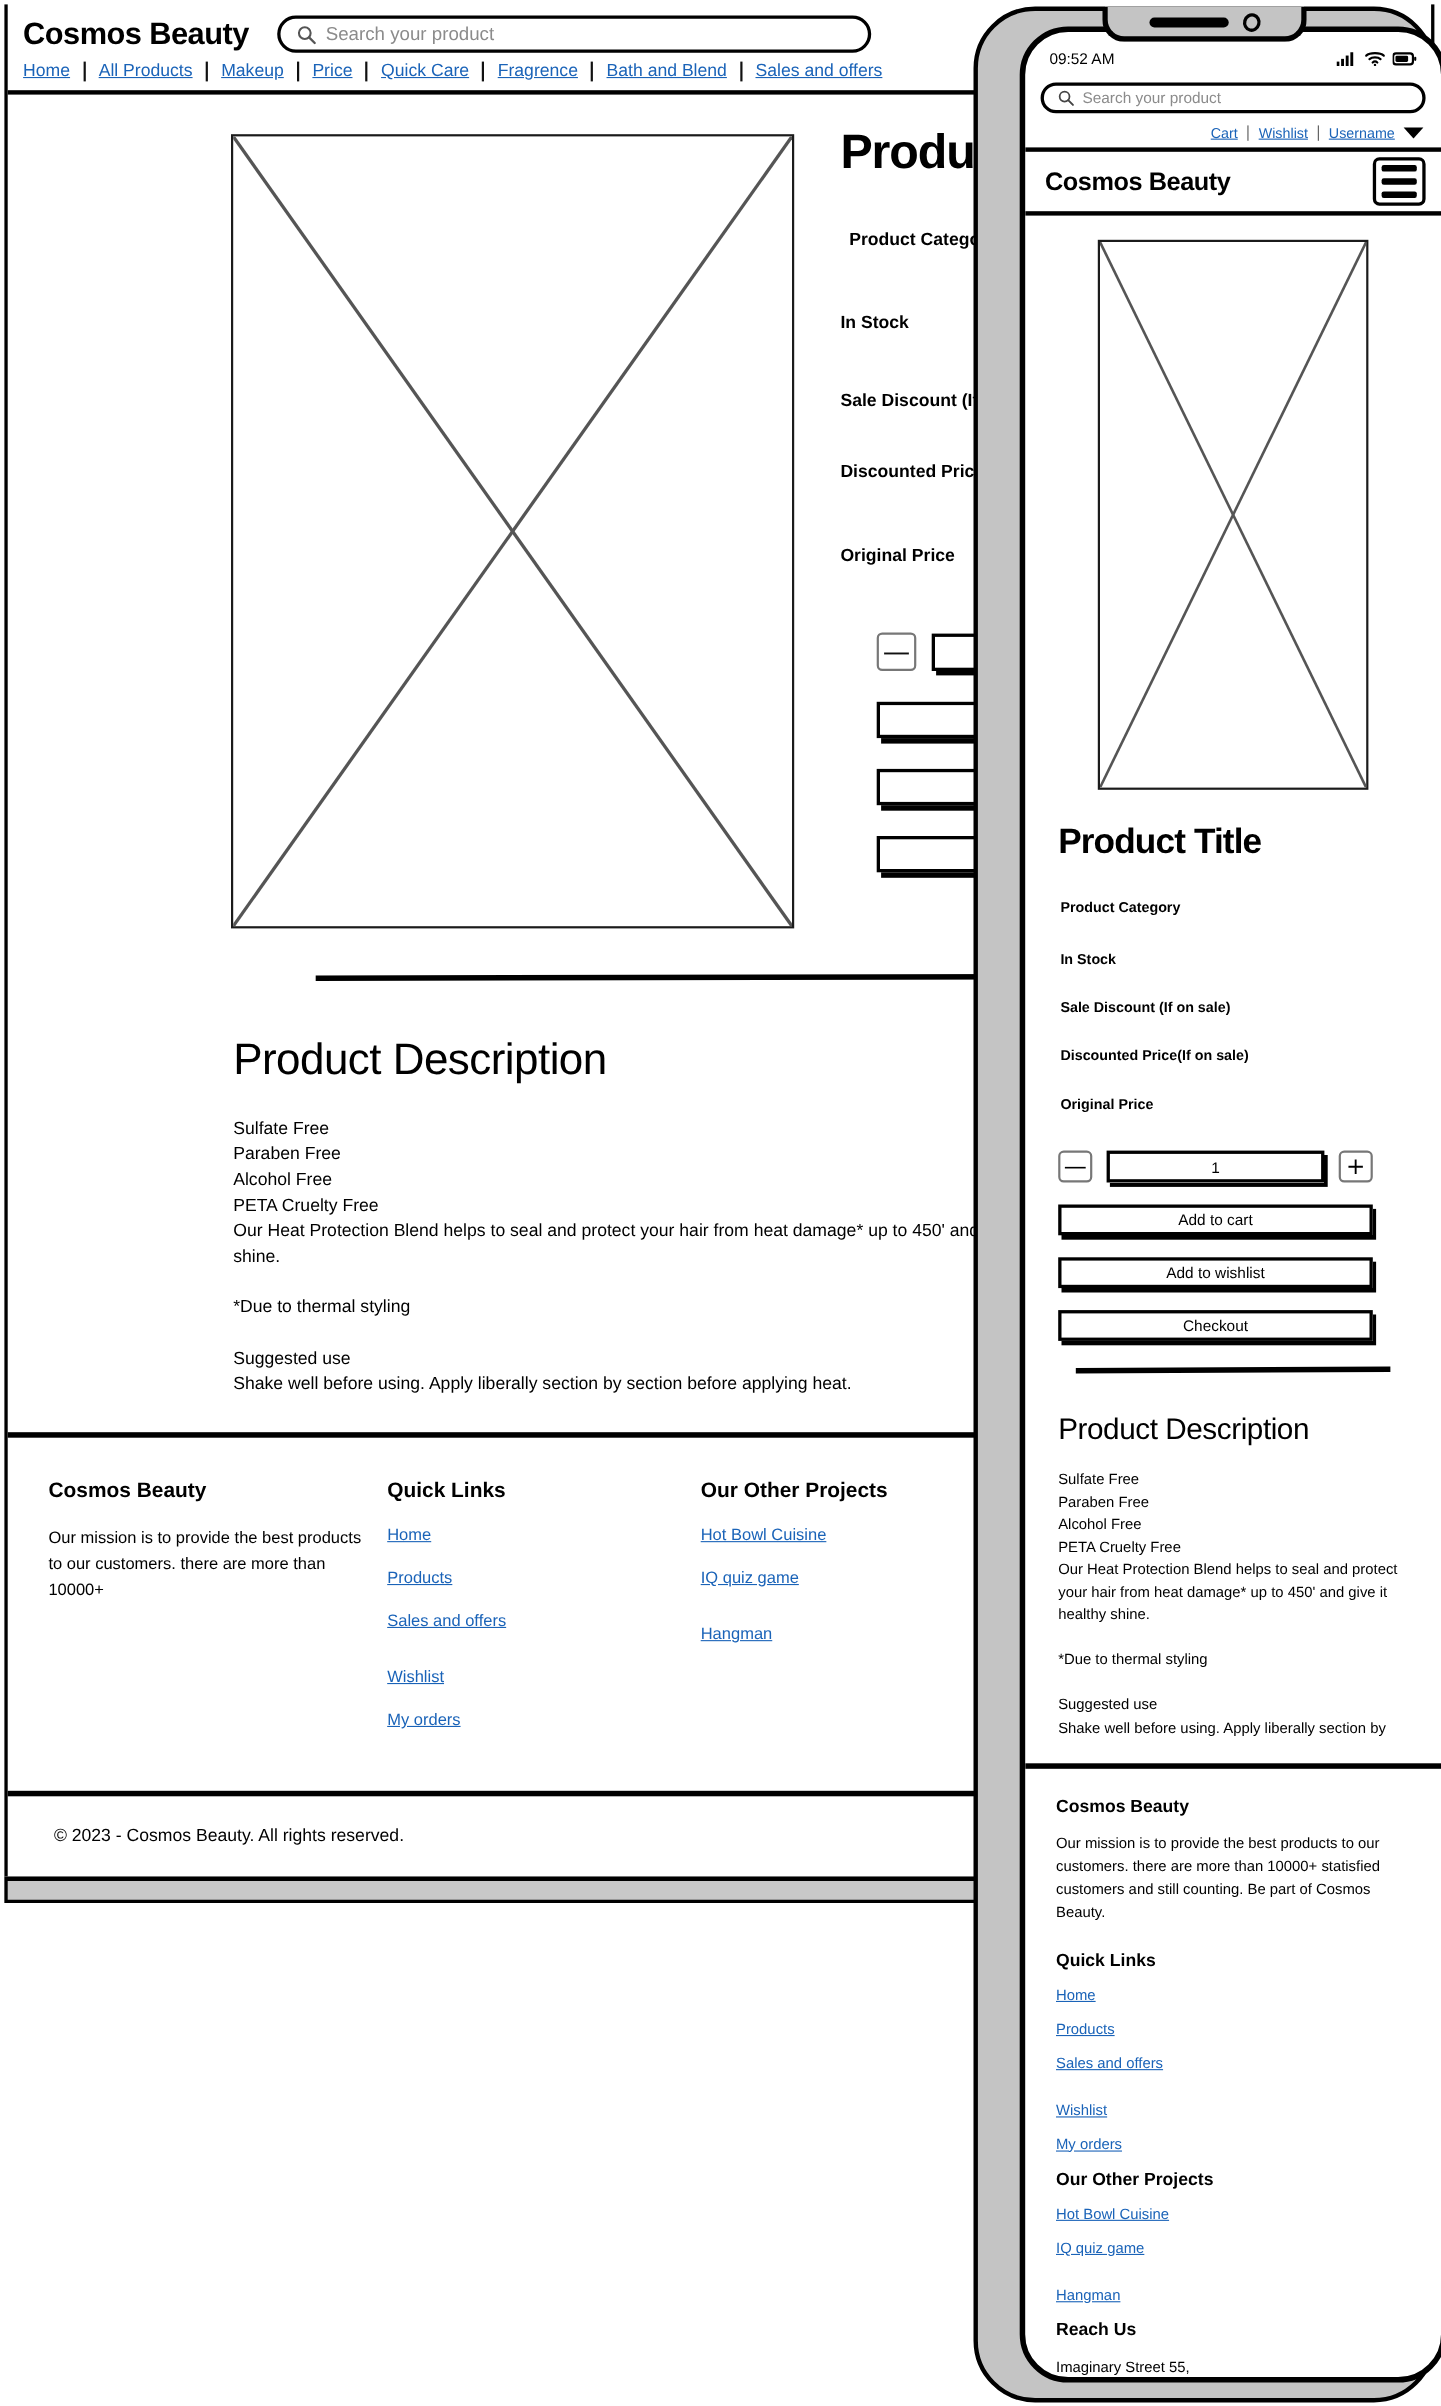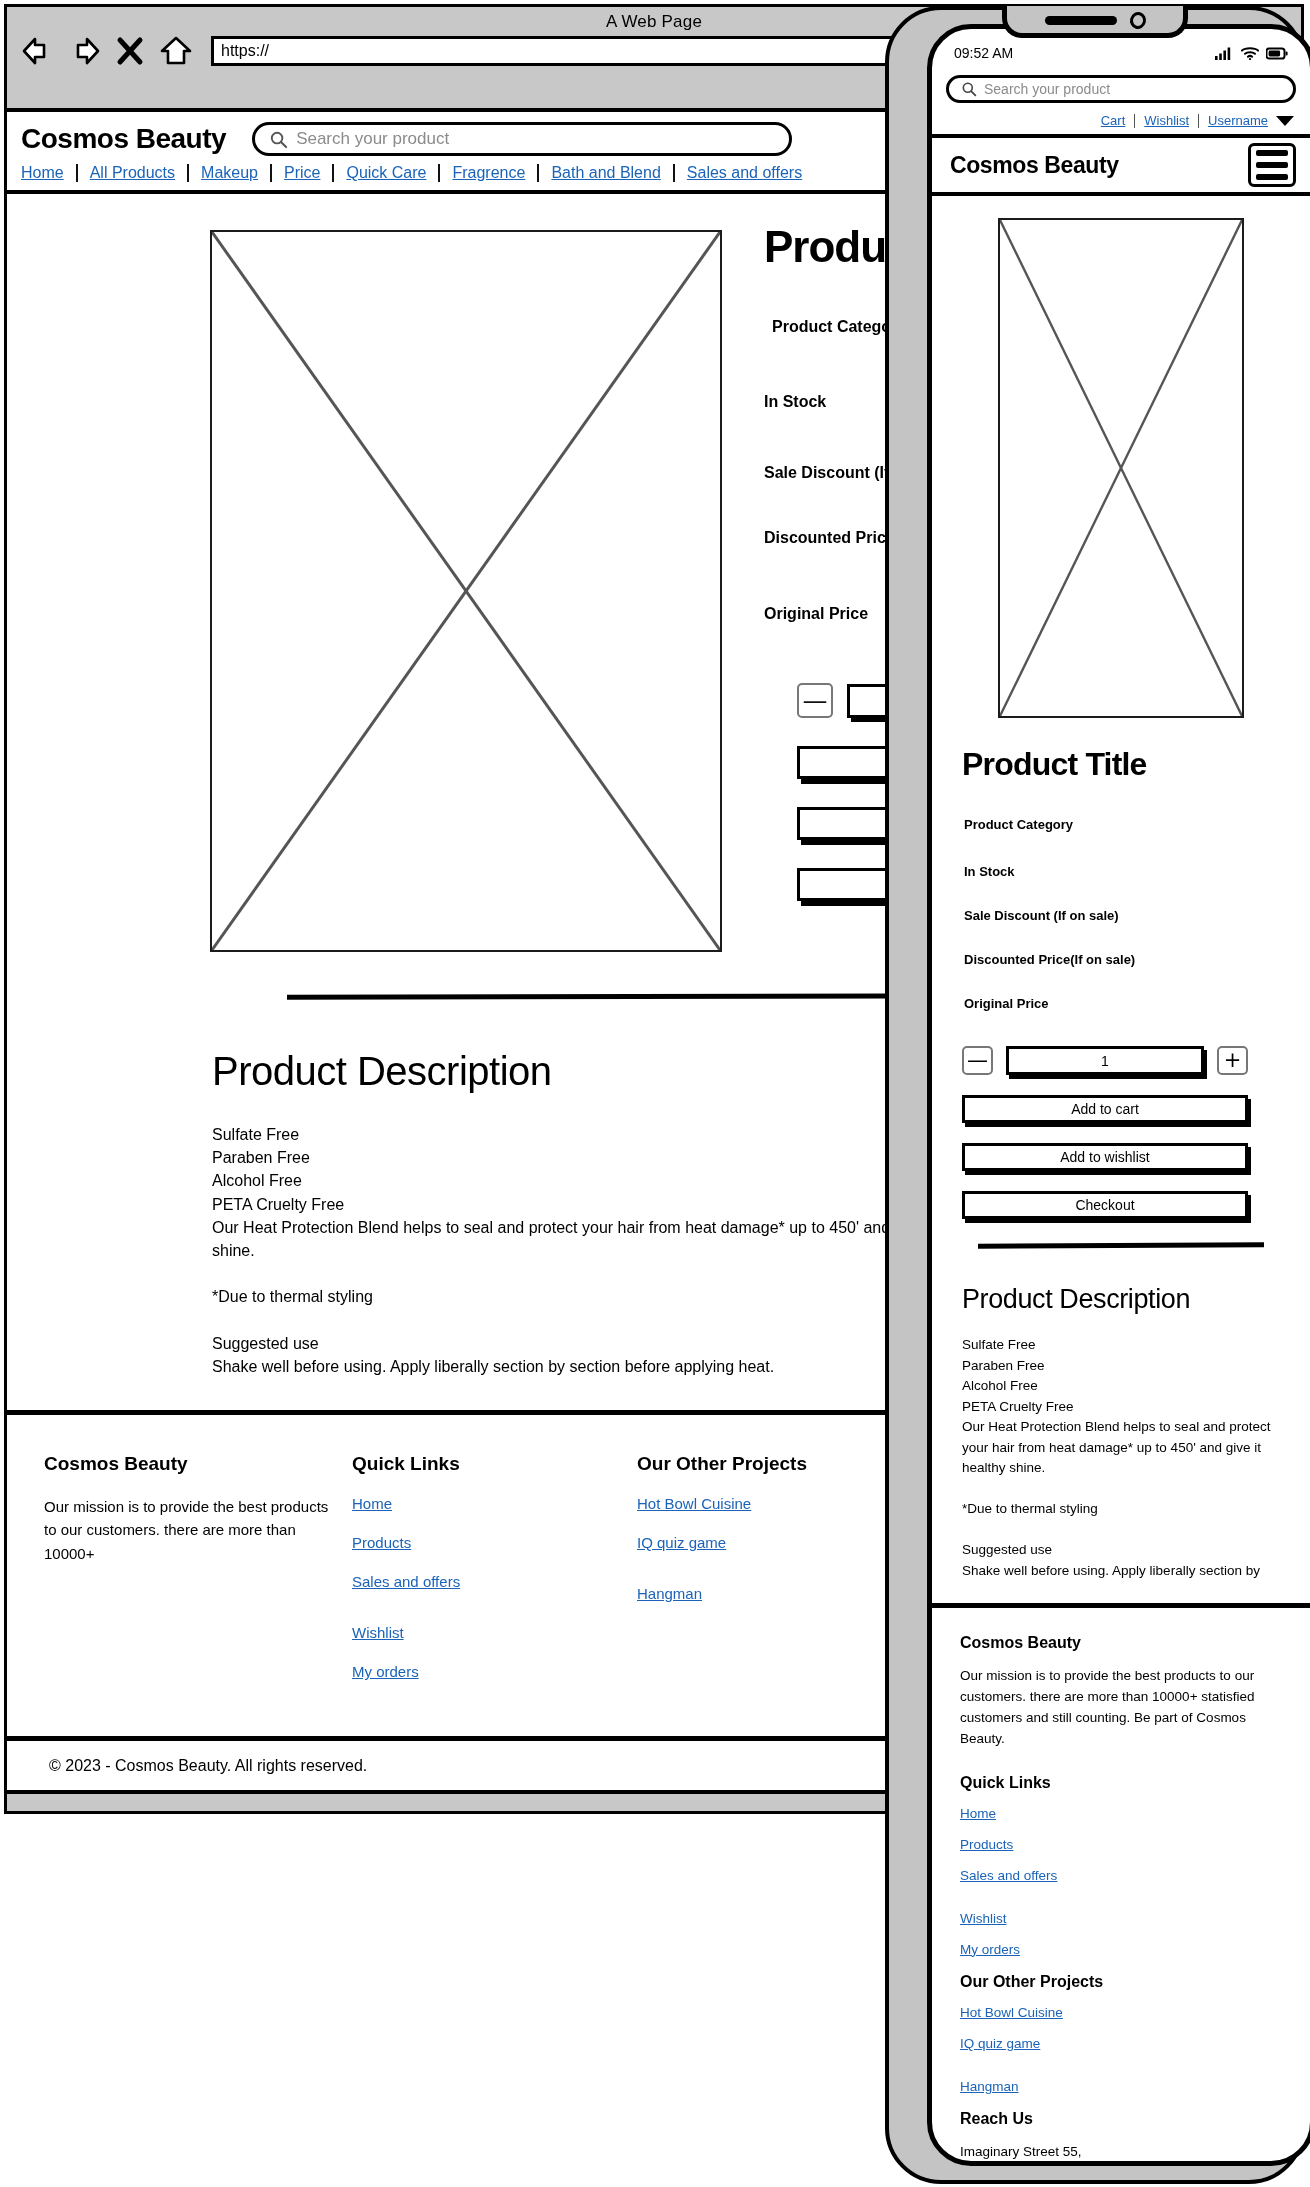--- a/index.html
+++ b/index.html
@@ -142,21 +142,21 @@
   .fcol.c2 { width: 285px; }
   .fcol.c3 { width: 260px; }
   .fcol.c4 { width: 280px; }
   .fhead { font-size: 19px; font-weight: bold; margin-bottom: 20px; }
   .ftext { font-size: 15px; line-height: 1.55; }
   .flink { display: block; font-size: 15px; color: #1a63b8; text-decoration: underline; margin-bottom: 22px; width: fit-content; }
   .fgap { height: 12px; }
   .addr { font-size: 15px; line-height: 1.5; white-space: pre-line; }
   .footer-bottom {
     border-top: 5px solid #000;
-    height: 54px; display: flex; align-items: center;
+    height: 78px; display: flex; align-items: center;
     padding: 0 40px 0 42px; font-size: 16px;
   }
   .getconn { margin-left: auto; display: flex; align-items: center; gap: 22px; }
   .getconn .lbl { font-size: 16px; margin-right: 2px; }
   .si { width: 27px; height: 27px; display: block; }
   .browser-bottom {
     width: 1300px; height: 24px; background: #c8c8c8;
     border: 3px solid #000; border-top: 4px solid #000;
     position: relative;
   }
@@ -257,46 +257,20 @@
   .m-flink { display: block; font-size: 13.5px; color: #1a63b8; text-decoration: underline; margin-bottom: 16px; width: fit-content; }
   .m-addr { font-size: 13.5px; line-height: 1.5; white-space: pre-line; }
 </style>
 </head>
 <body>
 
 <div class="stage">
 
   <div class="browser">
 
-    <div class="browser-chrome">
-      <div class="chrome-title">A Web Page</div>
-      <div class="chrome-row">
-        <svg class="nav-ico" viewBox="0 0 34 34">
-          <path d="M14 5 L3 17 L14 29 L14 23 L23 23 L23 11 L14 11 Z" fill="#fff" stroke="#000" stroke-width="2.6" stroke-linejoin="round"></path>
-        </svg>
-        <svg class="nav-ico" viewBox="0 0 34 34">
-          <path d="M20 5 L31 17 L20 29 L20 23 L11 23 L11 11 L20 11 Z" fill="#fff" stroke="#000" stroke-width="2.6" stroke-linejoin="round"></path>
-        </svg>
-        <svg class="nav-ico" viewBox="0 0 34 34">
-          <path d="M7 6 L27 28 M27 6 L7 28" stroke="#000" stroke-width="5" stroke-linecap="round"></path>
-        </svg>
-        <svg class="nav-ico" viewBox="0 0 34 34">
-          <path d="M17 4 L31 17 L25 17 L25 29 L9 29 L9 17 L3 17 Z" fill="#fff" stroke="#000" stroke-width="2.6" stroke-linejoin="round"></path>
-        </svg>
-        <div class="urlbar">
-          <span>https://</span>
-        </div>
-        <div class="url-search">
-          <svg width="19" height="19" viewBox="0 0 20 20">
-            <circle cx="8.5" cy="8.5" r="5.6" fill="none" stroke="#000" stroke-width="2"></circle>
-            <path d="M12.6 12.6 L18 18" stroke="#000" stroke-width="2.4" stroke-linecap="round"></path>
-          </svg>
-        </div>
-      </div>
-    </div>
 
     <div class="page">
 
       <div class="site-header">
         <div class="brand">Cosmos Beauty</div>
         <div class="searchbox">
           <svg width="19" height="19" viewBox="0 0 20 20">
             <circle cx="8.5" cy="8.5" r="5.6" fill="none" stroke="#555" stroke-width="2"></circle>
             <path d="M12.6 12.6 L18 18" stroke="#555" stroke-width="2.2" stroke-linecap="round"></path>
           </svg>

